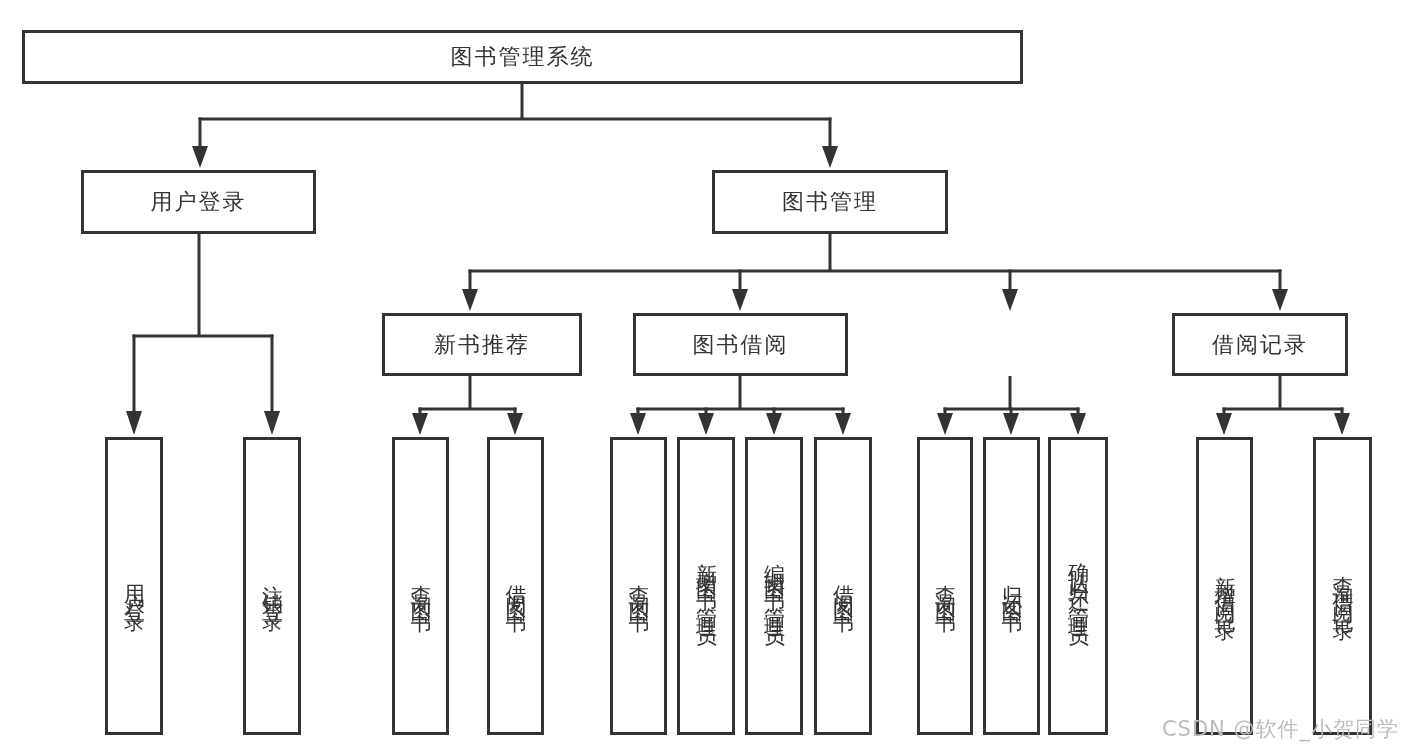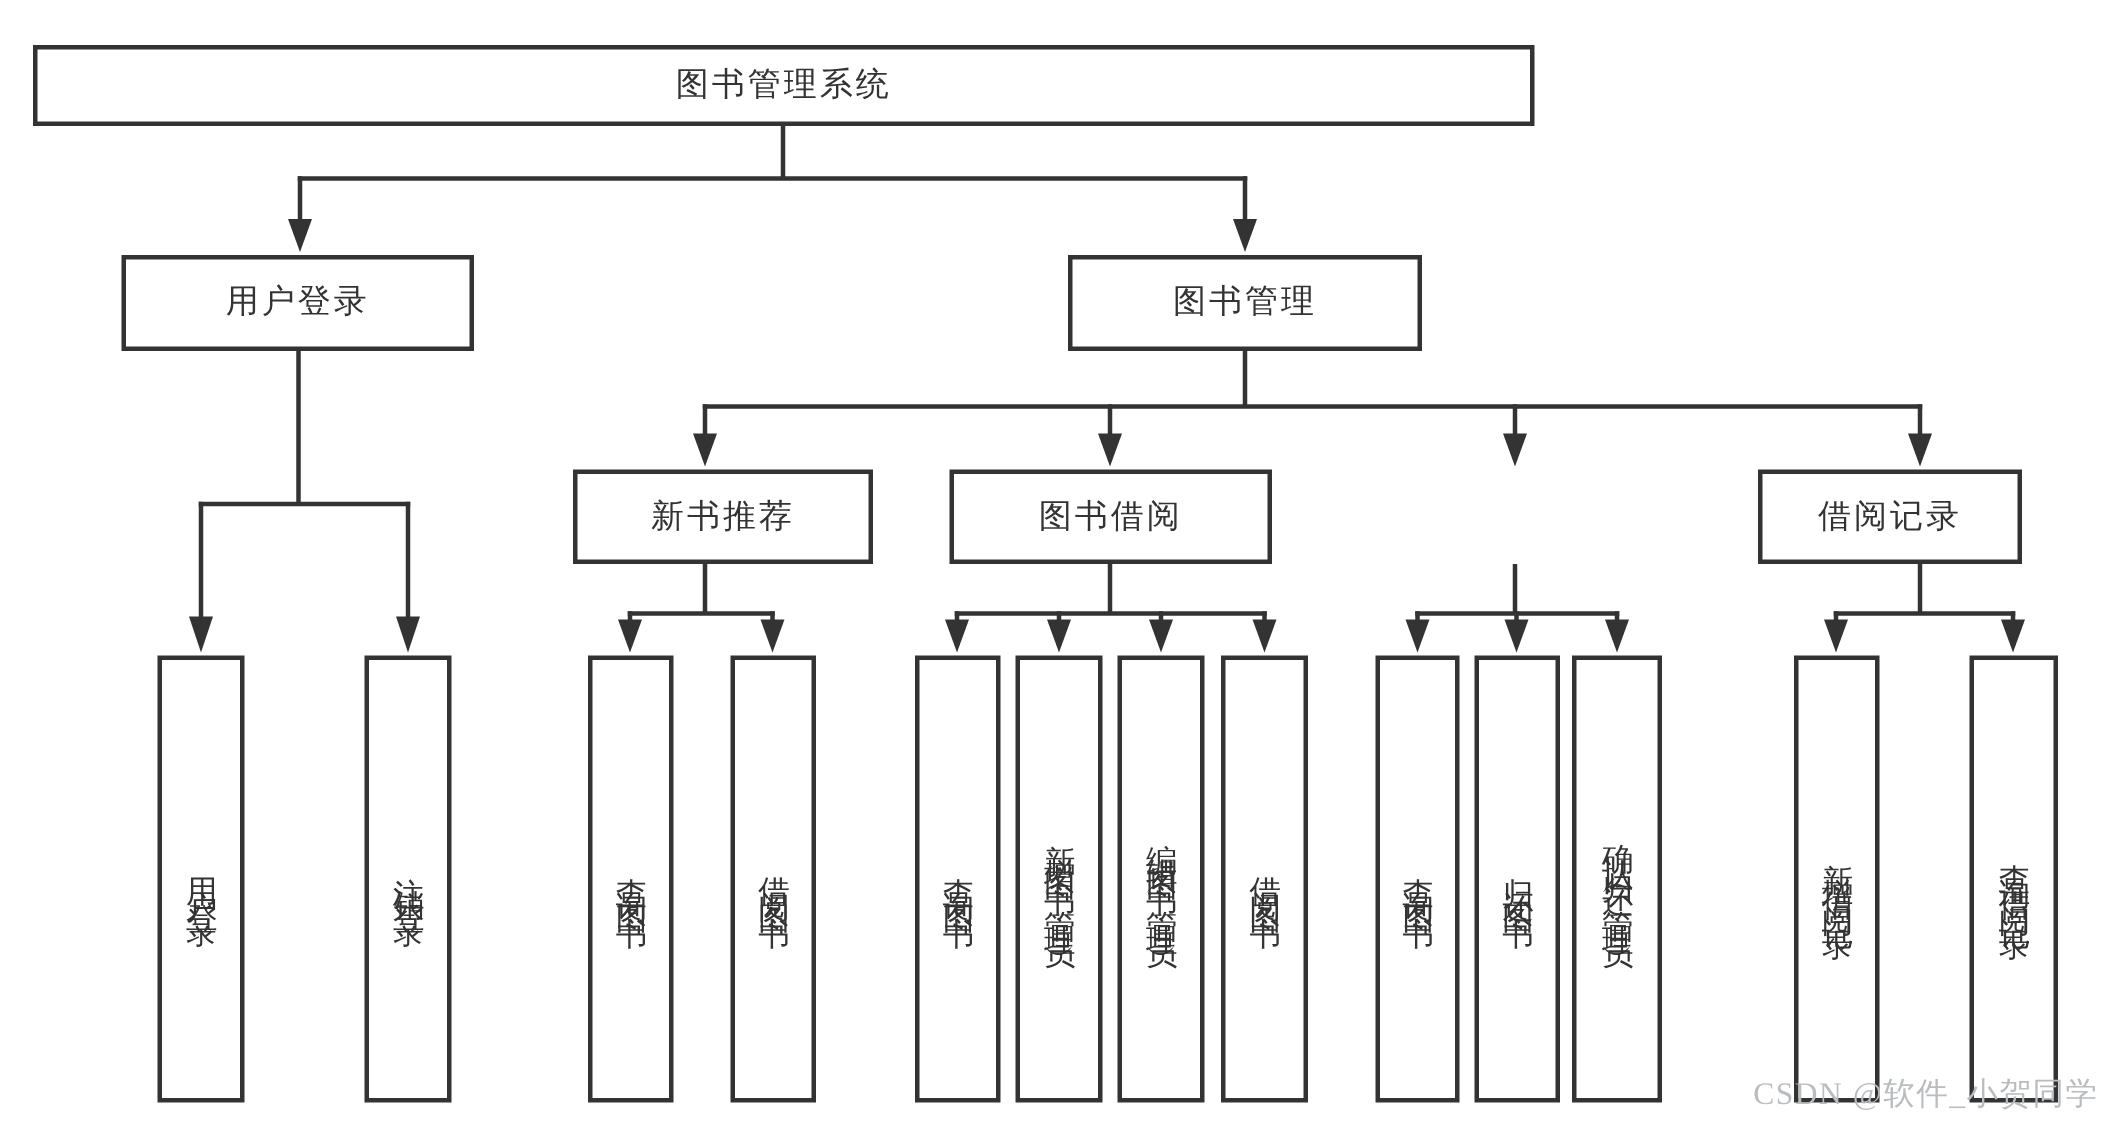--- a/index.html
+++ b/index.html
@@ -49,21 +49,20 @@
   }
   .watermark {
     position: absolute;
     right: 6px;
     bottom: 4px;
     font-size: 21px;
     color: var(--color-watermark, #b9bdc0);
     letter-spacing: 1px;
     white-space: nowrap;
     z-index: 5;
-    font-family: Liberation Serif, serif;
   }
 </style>
 </head>
 <body>
 
 <div class="stage">
 
   <svg class="connectors" width="1405" height="747" viewBox="0 0 1405 747">
     <g>
       <line x1="522" y1="68" x2="522" y2="119"></line>

